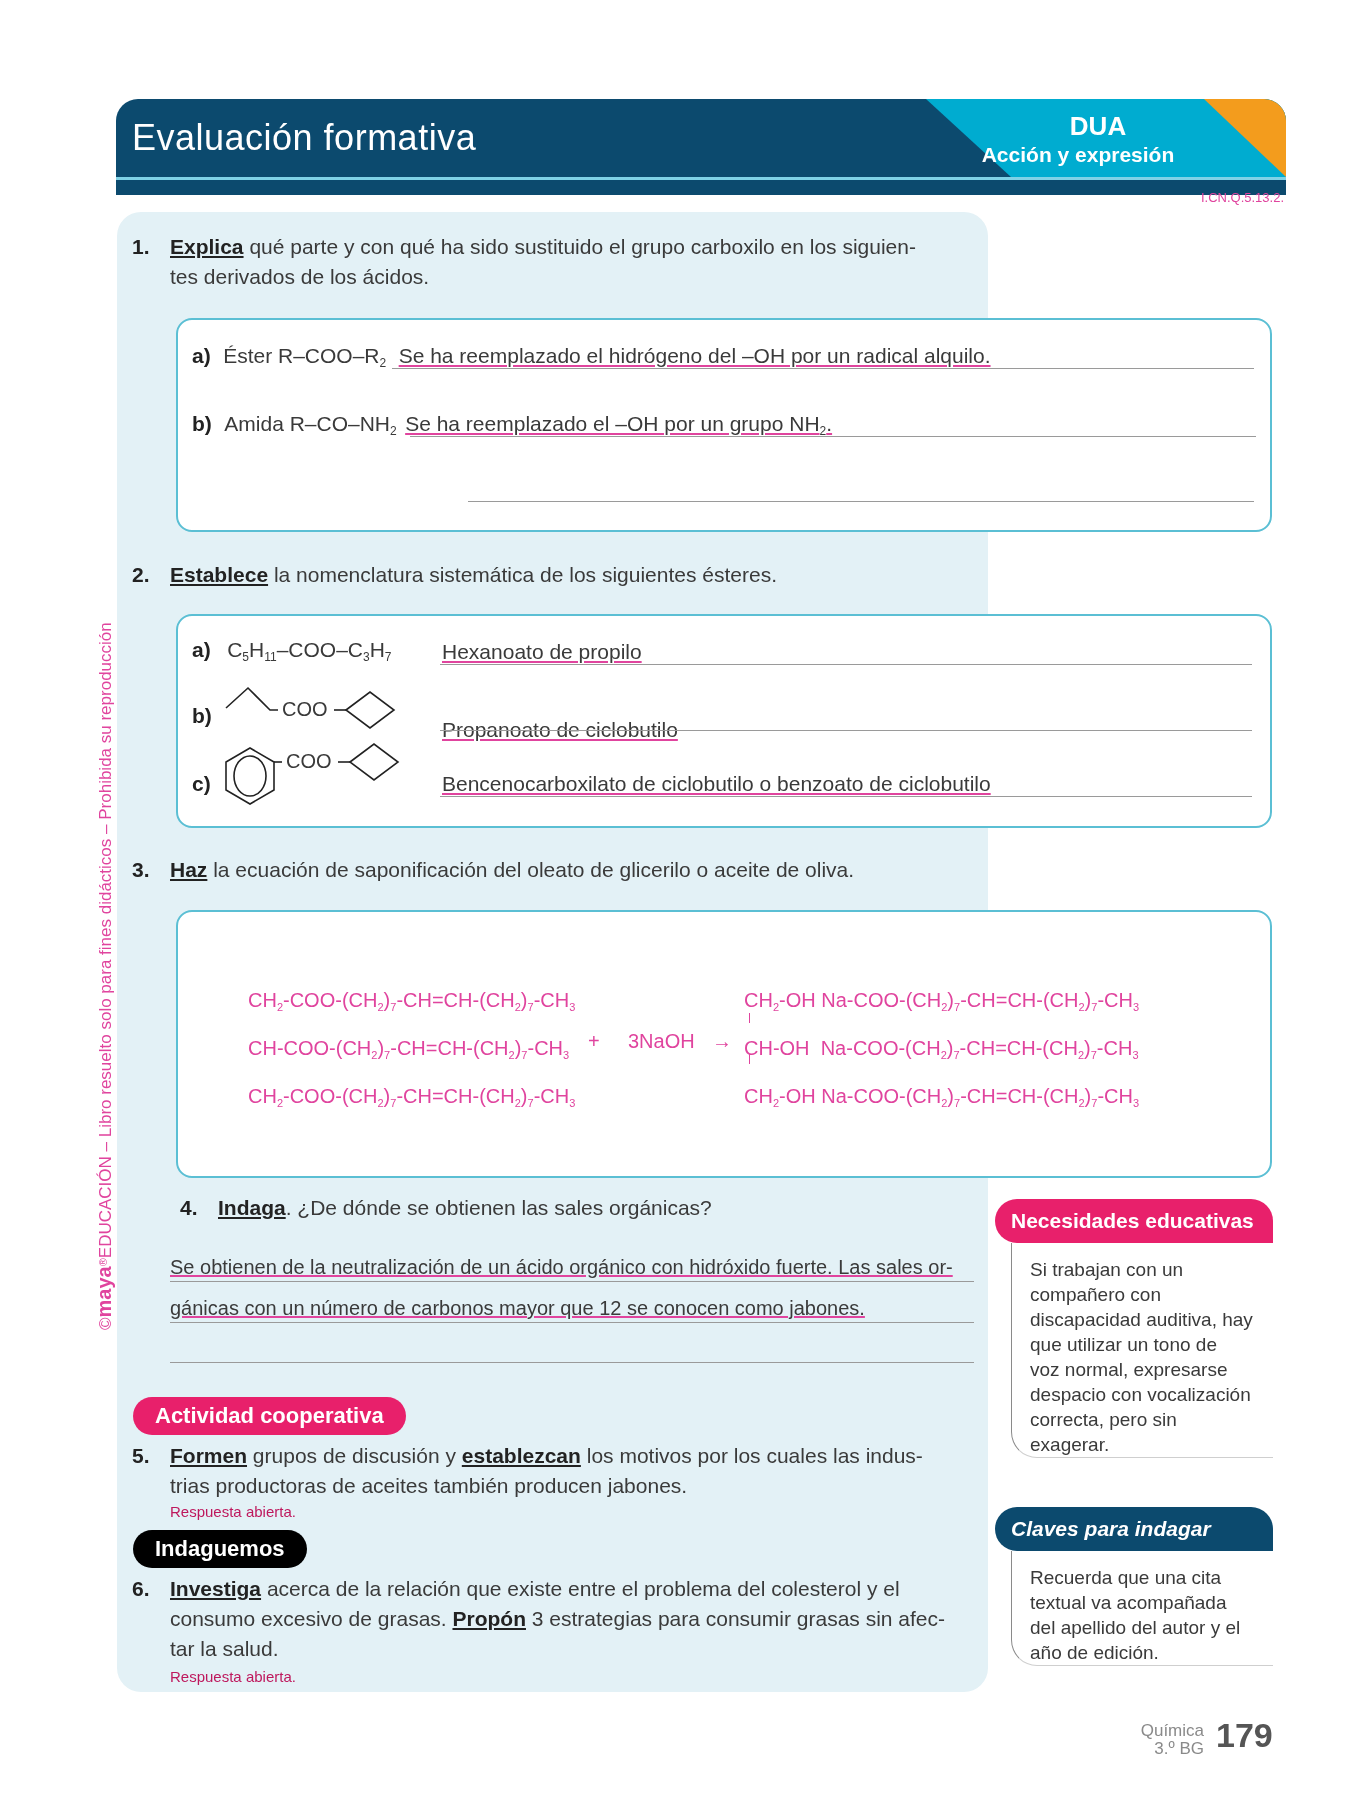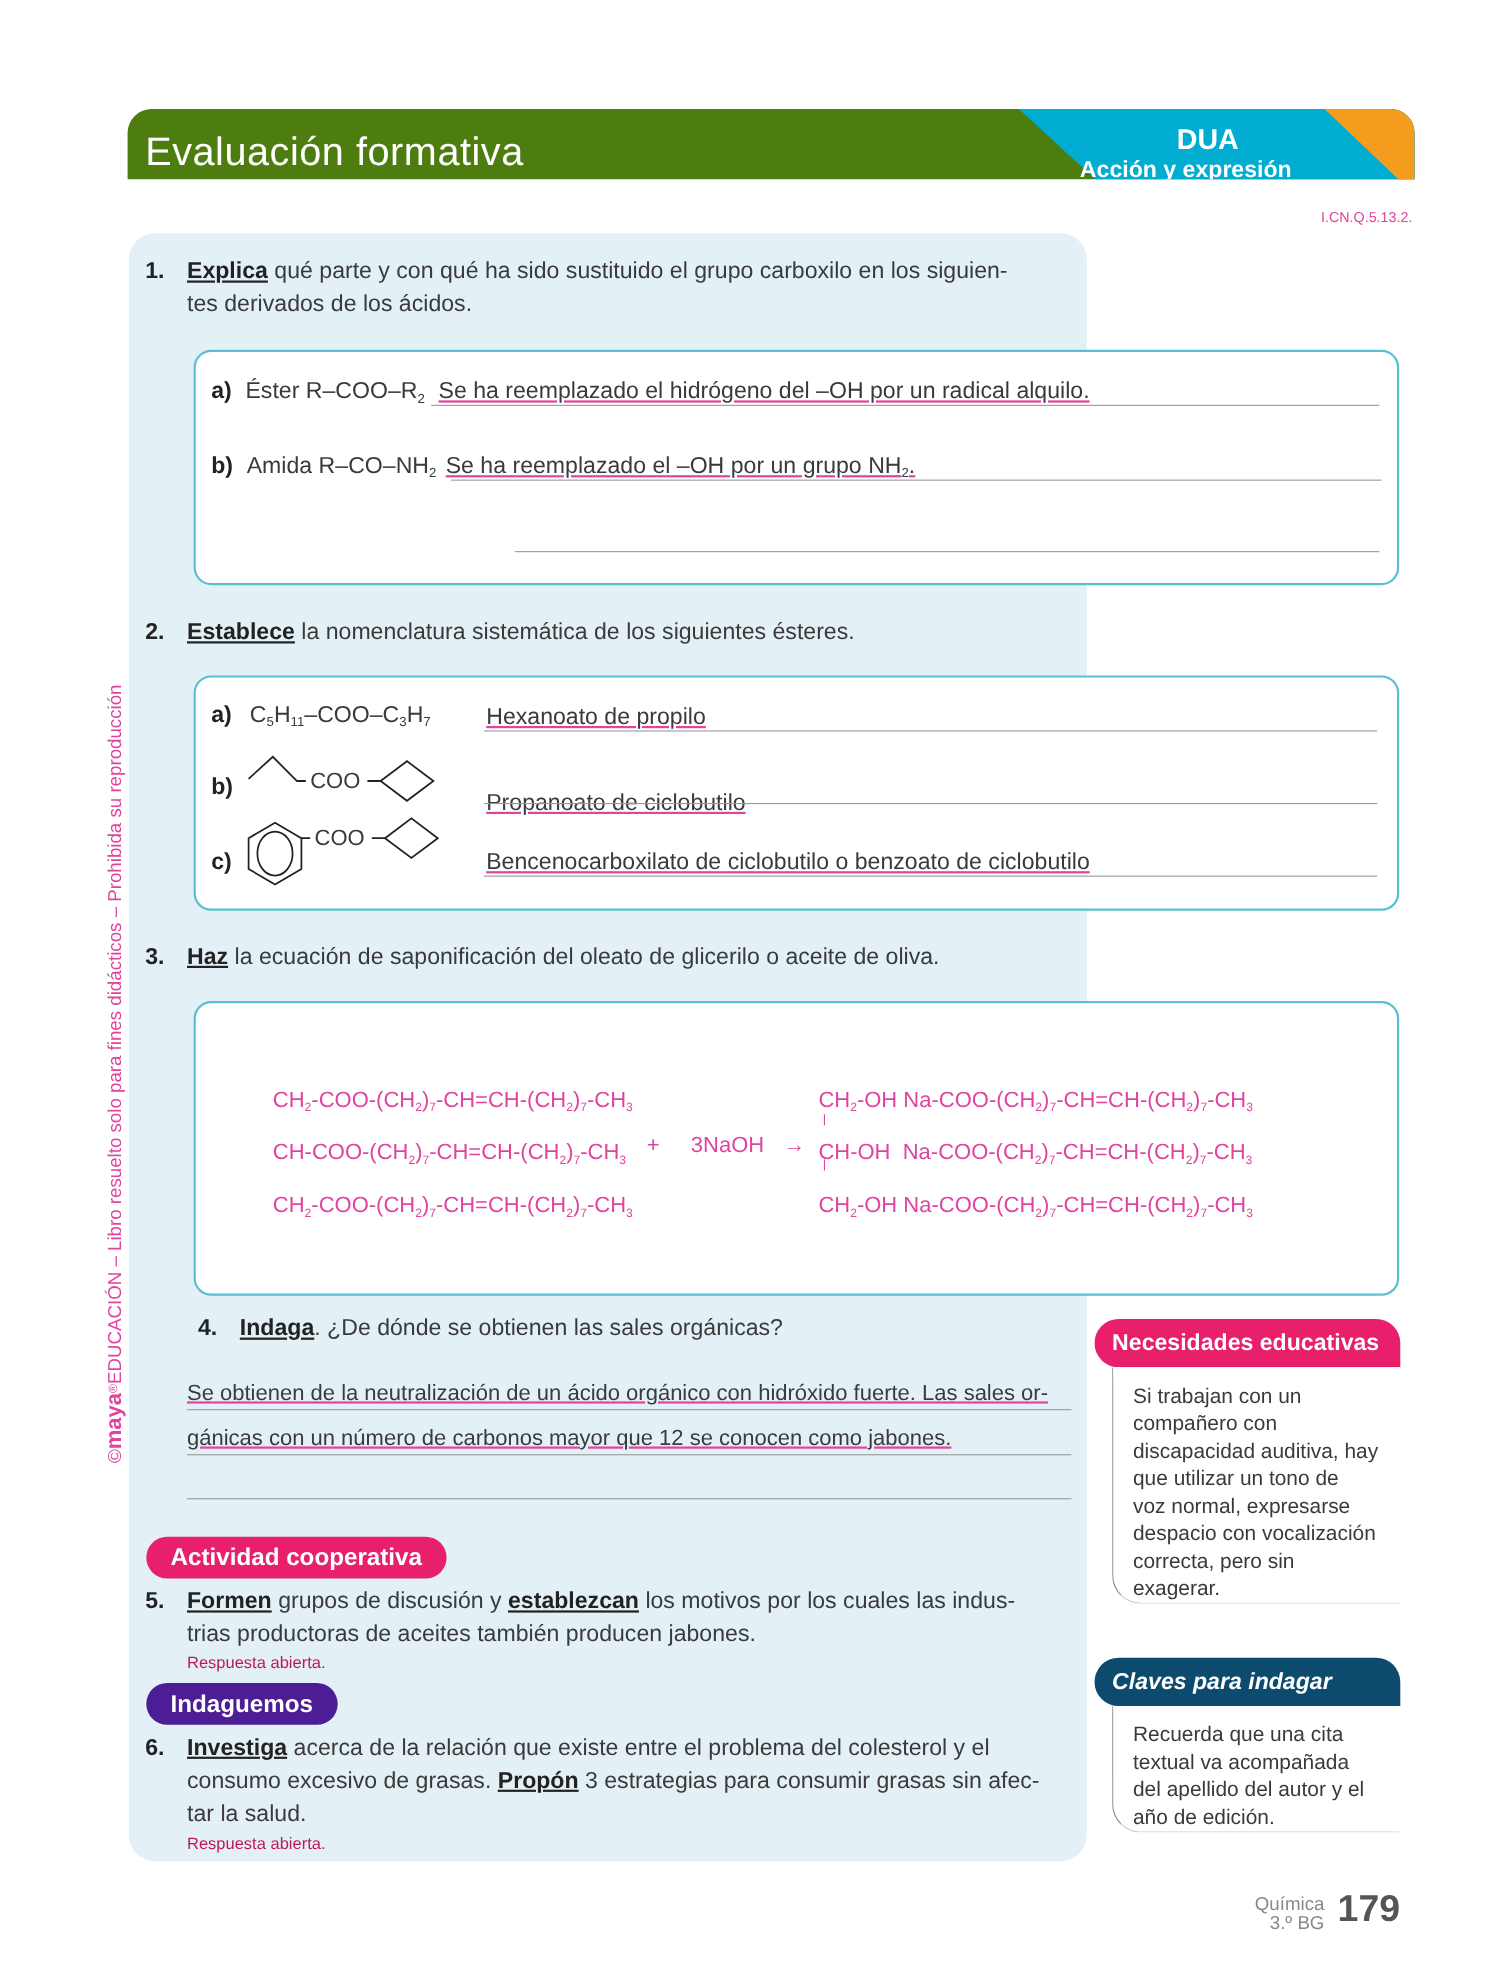--- a/index.html
+++ b/index.html
@@ -1,22 +1,22 @@
 <!DOCTYPE html>
 <html><head>
 <meta charset="utf-8">
 <style>
   html, body { margin:0; padding:0; }
   body { width:1350px; height:1800px; background:#ffffff; position:relative; overflow:hidden;
          font-family:"Liberation Sans", "DejaVu Sans", sans-serif; color:#3a3a3a; }
   .abs { position:absolute; }
 
   
-  .header { left:116px; top:99px; width:1170px; height:64px; border-radius:22px 22px 0 0;
-            background:#4d7c0f; overflow:hidden; }
+  .header { left:116px; top:99px; width:1170px; height:96px; border-radius:22px 22px 0 0;
+            background:#0c4a6e; overflow:hidden; }
   .header-band { position:absolute; left:0; top:78px; width:100%; height:3px; background:#7fd2e6; }
   .header-title { position:absolute; left:16px; top:18px; font-size:36px; color:#fff; letter-spacing:0.5px; }
   .header-right { position:absolute; right:0; top:0; height:78px; width:360px; }
   .header-right svg { position:absolute; right:0; top:0; }
   .dua-title { position:absolute; right:88px; top:12px; font-size:26px; font-weight:bold; color:#fff; width:200px; text-align:center; }
   .dua-sub { position:absolute; right:88px; top:44px; font-size:21px; font-weight:bold; color:#fff; width:240px; text-align:center; }
   .code { right:66px; top:190px; font-size:13px; color:#e0449e; }
 
   
   .panel { left:117px; top:212px; width:871px; height:1480px; background:#e3f1f6; border-radius:24px; }
@@ -154,21 +154,21 @@
 <div class="rule" style="left:170px;top:1322px;width:804px;"></div>
 <div class="rule" style="left:170px;top:1362px;width:804px;"></div>
 
 <div class="abs pill" style="left:133px;top:1397px;background:#e8206b;">Actividad cooperativa</div>
 <div class="abs q" style="left:132px;top:1441px;width:850px;">
   <span class="qnum">5.</span><b>Formen</b><span> grupos de discusión y </span><b>establezcan</b><span> los motivos por los cuales las indus-</span><br>
   <span style="padding-left:38px">trias productoras de aceites también producen jabones.</span>
 </div>
 <div class="abs open" style="left:170px;top:1503px;">Respuesta abierta.</div>
 
-<div class="abs pill" style="left:133px;top:1530px;background:#4c1d95;">Indaguemos</div>
+<div class="abs pill" style="left:133px;top:1530px;background:#000000;">Indaguemos</div>
 <div class="abs q" style="left:132px;top:1574px;width:850px;">
   <span class="qnum">6.</span><b>Investiga</b><span> acerca de la relación que existe entre el problema del colesterol y el</span><br>
   <span style="padding-left:38px">consumo excesivo de grasas. </span><b>Propón</b><span> 3 estrategias para consumir grasas sin afec-</span><br>
   <span style="padding-left:38px">tar la salud.</span>
 </div>
 <div class="abs open" style="left:170px;top:1668px;">Respuesta abierta.</div>
 
 <div class="abs" style="left:995px;top:1199px;width:278px;">
   <div class="card-head" style="background:#e8206b;">Necesidades educativas</div>
   <div class="card-body" style="margin-left:16px;">

